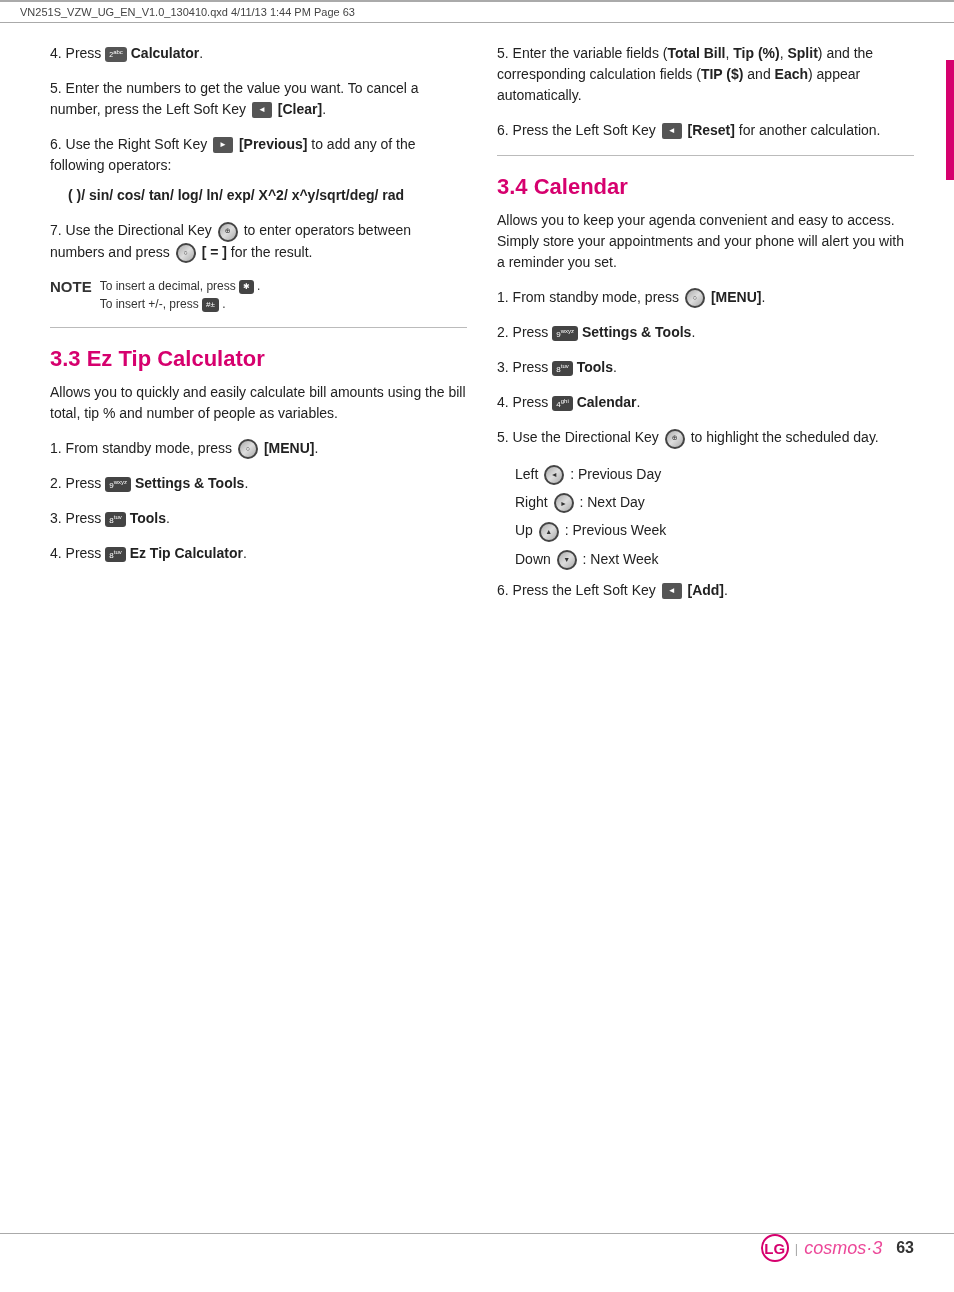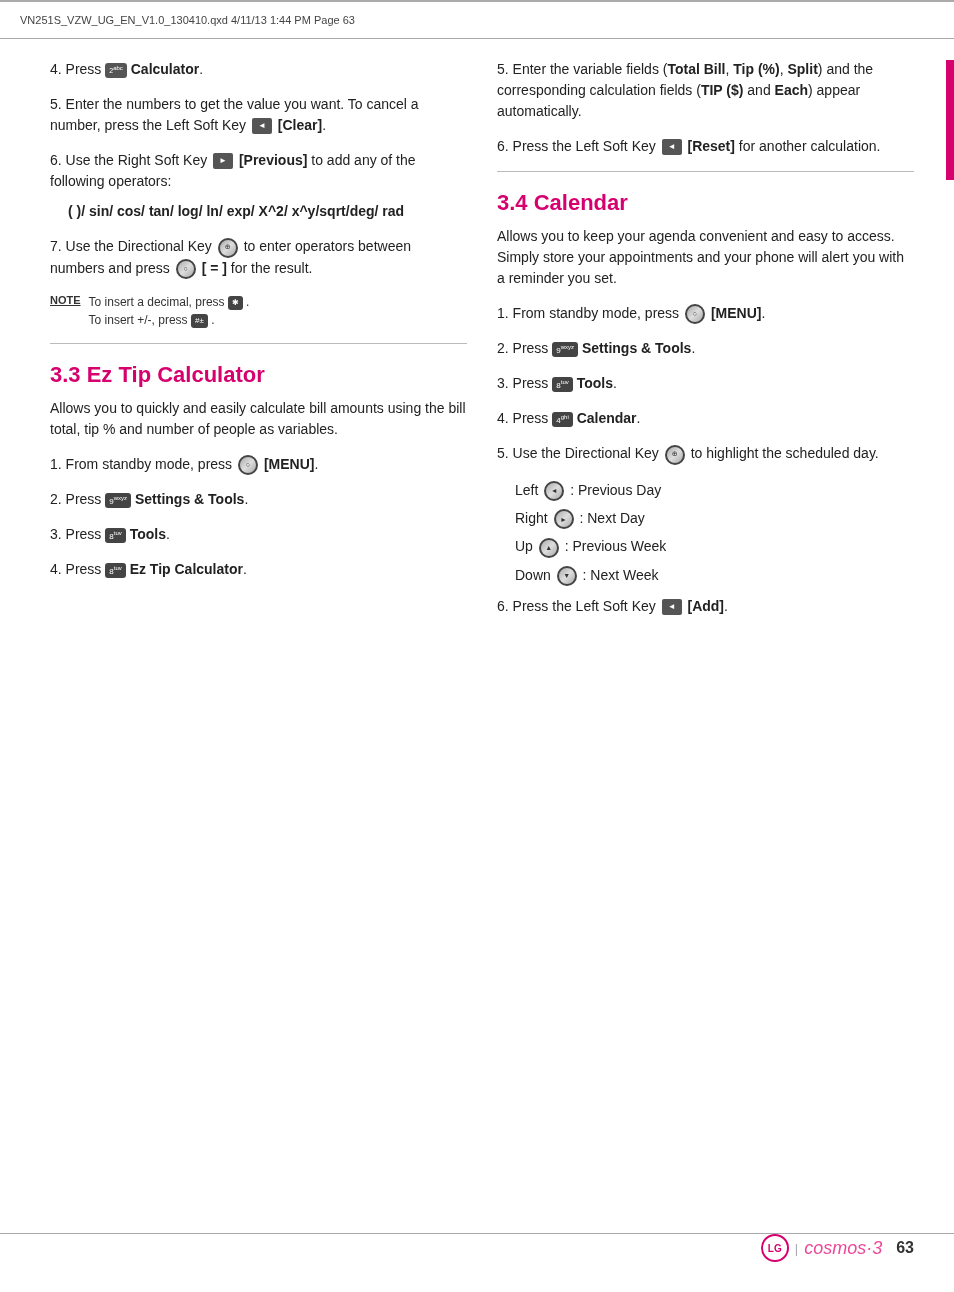--- a/index.html
+++ b/index.html
@@ -20,21 +20,21 @@
       background: #fff;
       position: relative;
       padding: 0;
     }
 
     
     .header-bar {
       width: 100%;
       border-top: 2px solid #aaa;
       border-bottom: 1px solid #aaa;
-      padding: 12px 20px;
+      padding: 4px 20px;
       font-size: 11px;
       color: #444;
       display: flex;
       justify-content: space-between;
       align-items: flex-start;
       background: #fff;
     }
 
     
     .right-accent-bar {
@@ -116,25 +116,24 @@
       margin: 10px 0 14px 0;
       font-size: 12px;
       color: #333;
       display: flex;
       align-items: flex-start;
       gap: 8px;
     }
 
     .note-label {
       font-weight: bold;
-      font-size: 11px;
+      font-size: 15px;
       color: #333;
       white-space: nowrap;
       margin-top: 1px;
-      text-decoration: underline;
     }
 
     .note-content {
       font-size: 12px;
       line-height: 1.5;
     }
 
     
     .sub-item {
       margin-left: 18px;
@@ -172,21 +171,21 @@
     .logo-lg {
       display: inline-flex;
       align-items: center;
       justify-content: center;
       width: 28px;
       height: 28px;
       border-radius: 50%;
       border: 2px solid #d6006e;
       color: #d6006e;
       font-weight: bold;
-      font-size: 10px;
+      font-size: 15px;
     }
 
     .logo-cosmos {
       font-size: 18px;
       color: #ec4899;
       font-style: italic;
     }
 
     
     .sep-line {

